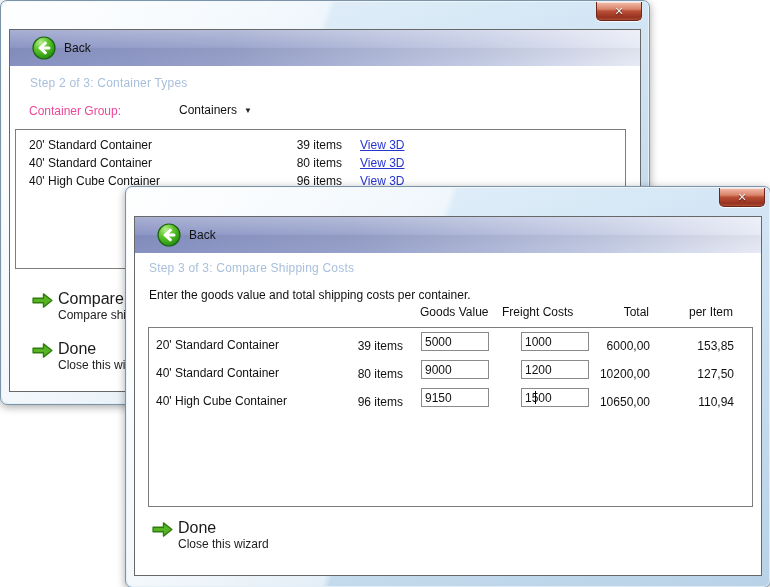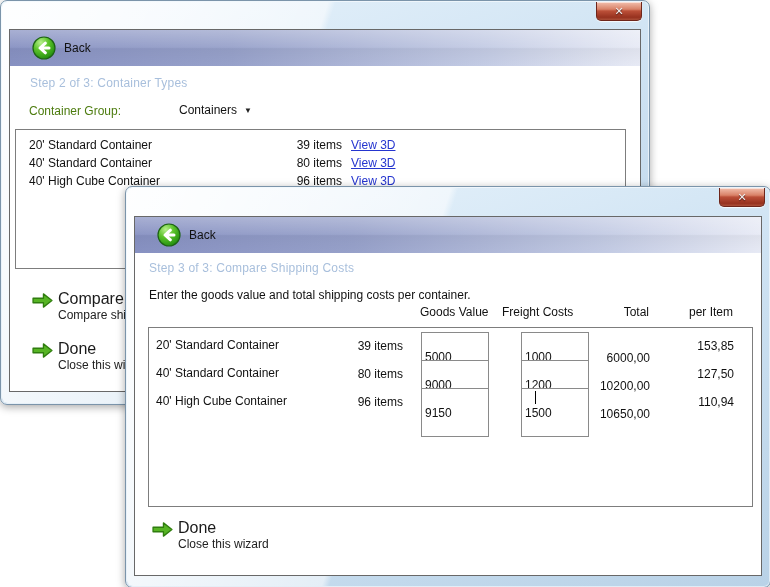--- a/index.html
+++ b/index.html
@@ -54,38 +54,38 @@
   .cmd{position:absolute;cursor:default;}
   .cmd .arrow{position:absolute;left:0;top:2px;}
   .cmd .title{font-size:16px;color:#1a1a1a;line-height:18px;}
   .cmd .sub{font-size:12px;color:#222;line-height:15px;white-space:nowrap;}
   .cmd .txt{margin-left:27px;}
   
   .listbox{position:absolute;background:#fff;border:1px solid #7d7d7d;}
   .lrow{display:flex;align-items:center;height:18px;font-size:12px;color:#111;}
   .lrow .nm{width:243px;padding-left:13px;}
   .lrow .it{width:70px;text-align:right;}
-  .lrow .lk{margin-left:9px;color:#2535cf;text-decoration:underline;cursor:pointer;}
+  .lrow .lk{margin-left:18px;color:#2535cf;text-decoration:underline;cursor:pointer;}
   
   .trow{position:relative;height:28px;font-size:12px;color:#111;}
   .trow .nm{position:absolute;left:7px;top:7px;}
   .trow .it{position:absolute;left:184px;width:70px;top:8px;text-align:right;}
   .trow input{
     position:absolute;top:1px;width:60px;height:17px;
-    border:1px solid #8a8a8a;font-family:inherit;font-size:12px;padding:15px 3px;color:#111;
+    border:1px solid #8a8a8a;font-family:inherit;font-size:12px;padding:0 3px;color:#111;
     background:#fff;
   }
   .trow .in1{left:272px;}
   .trow .in2{left:354px;margin-left:18px;}
-  .trow .tot{position:absolute;left:420px;width:81px;top:8px;text-align:right;margin-top:12px;}
+  .trow .tot{position:absolute;left:420px;width:81px;top:8px;text-align:right;}
   .trow .per{position:absolute;left:505px;width:80px;top:8px;text-align:right;}
   .colhead{position:absolute;font-size:12px;color:#111;white-space:nowrap;}
   .caret{position:absolute;width:1px;height:13px;background:#000;}
   .desc{position:absolute;font-size:12px;color:#111;}
-  .grp-label{position:absolute;font-size:12px;color:#4d7c0f;}
+  .grp-label{position:absolute;font-size:12px;color:#ec4899;}
   .grp-value{position:absolute;font-size:12px;color:#111;display:flex;align-items:center;gap:7px;cursor:default;}
   .grp-value .dd{font-size:8px;color:#222;}
 </style>
 </head>
 <body>
 
 <svg width="0" height="0" style="position:absolute">
   <defs>
     <radialGradient id="ballGrad" cx="35%" cy="25%" r="80%">
       <stop offset="0%" stop-color="#b8f08e"></stop>

